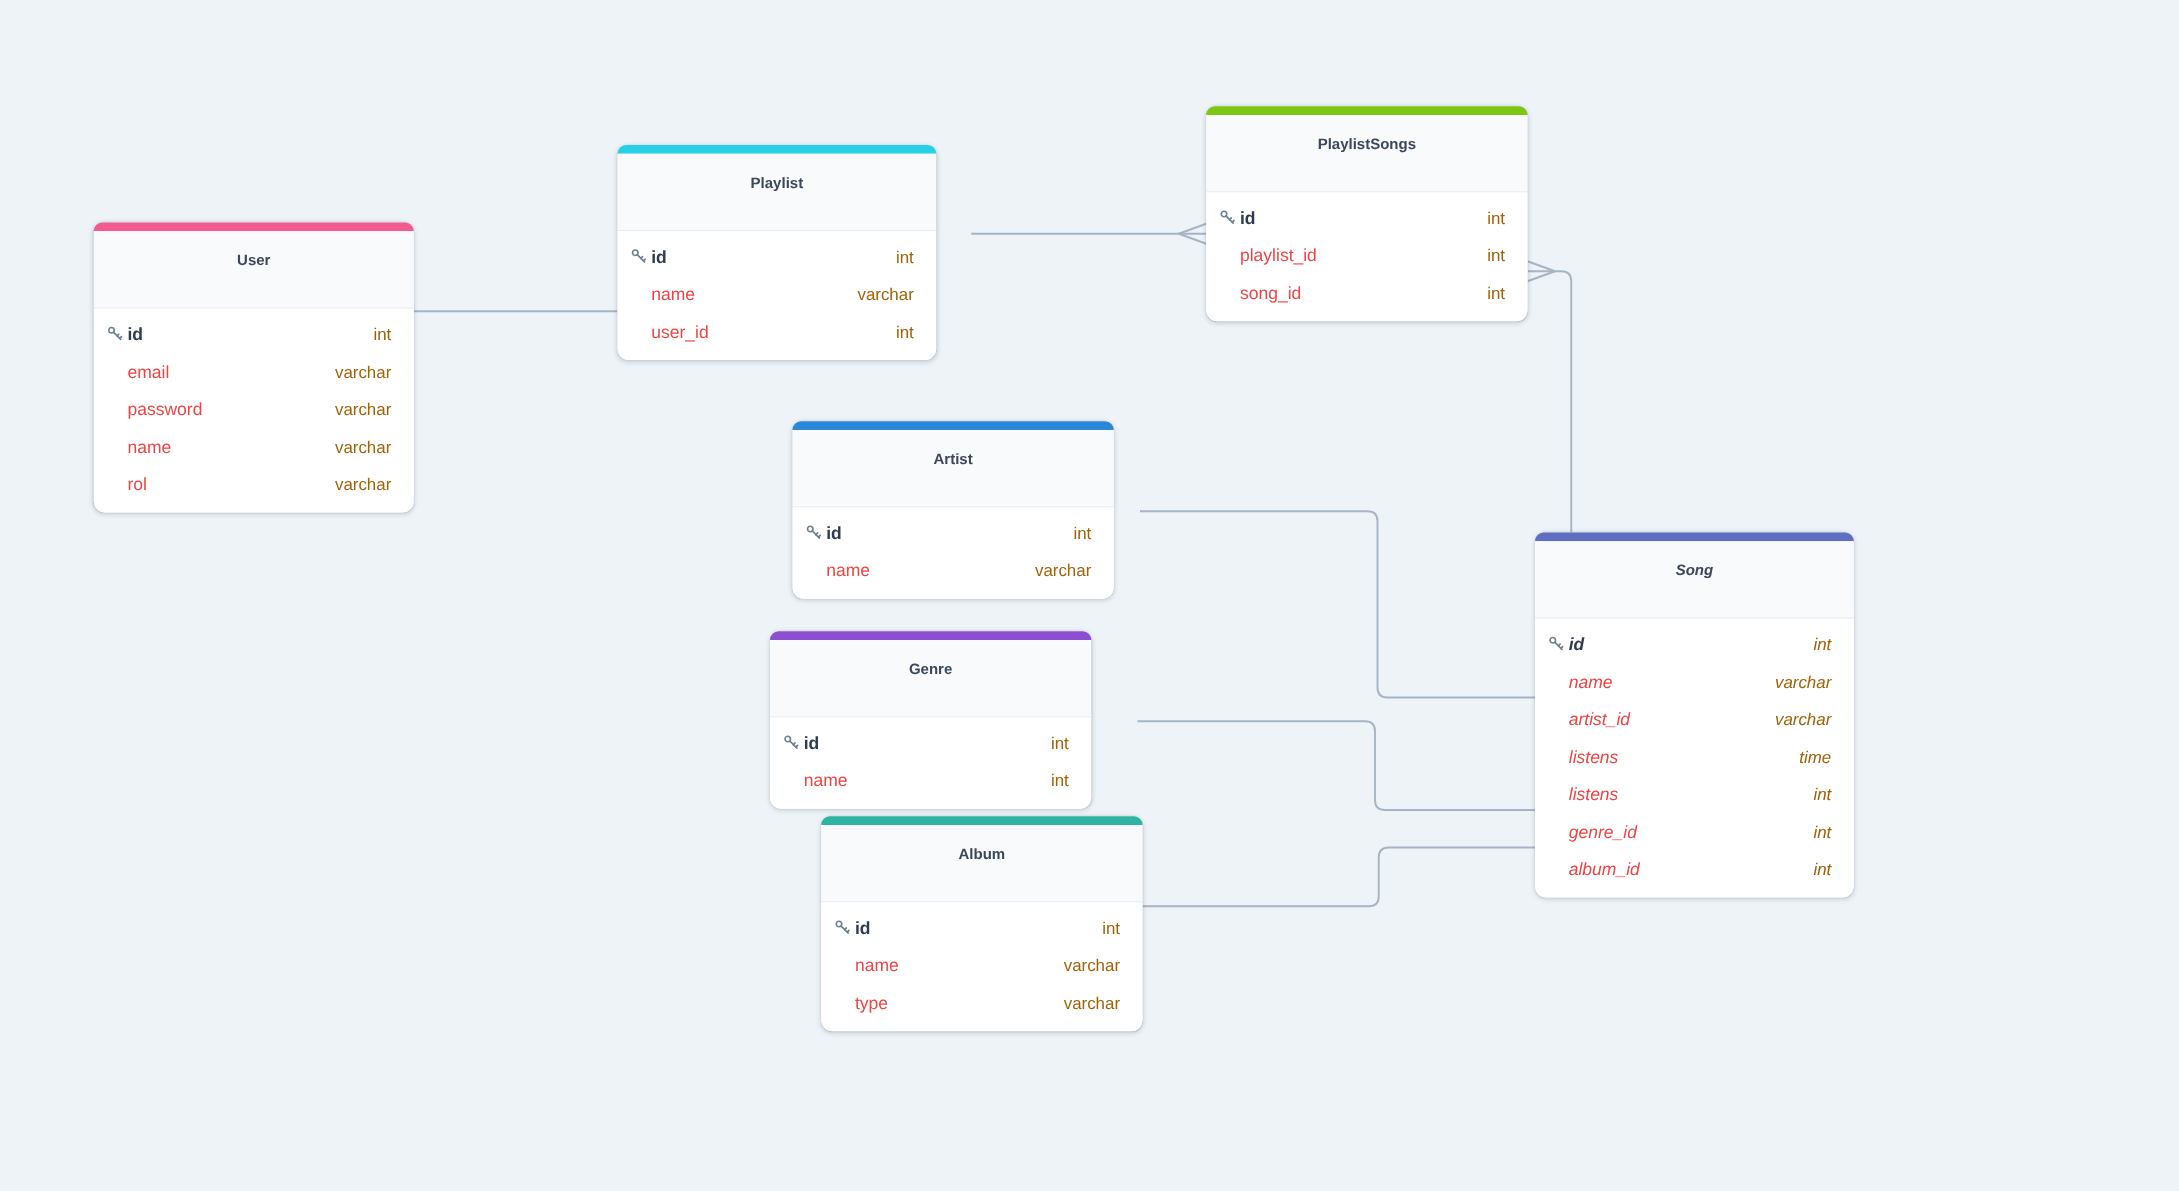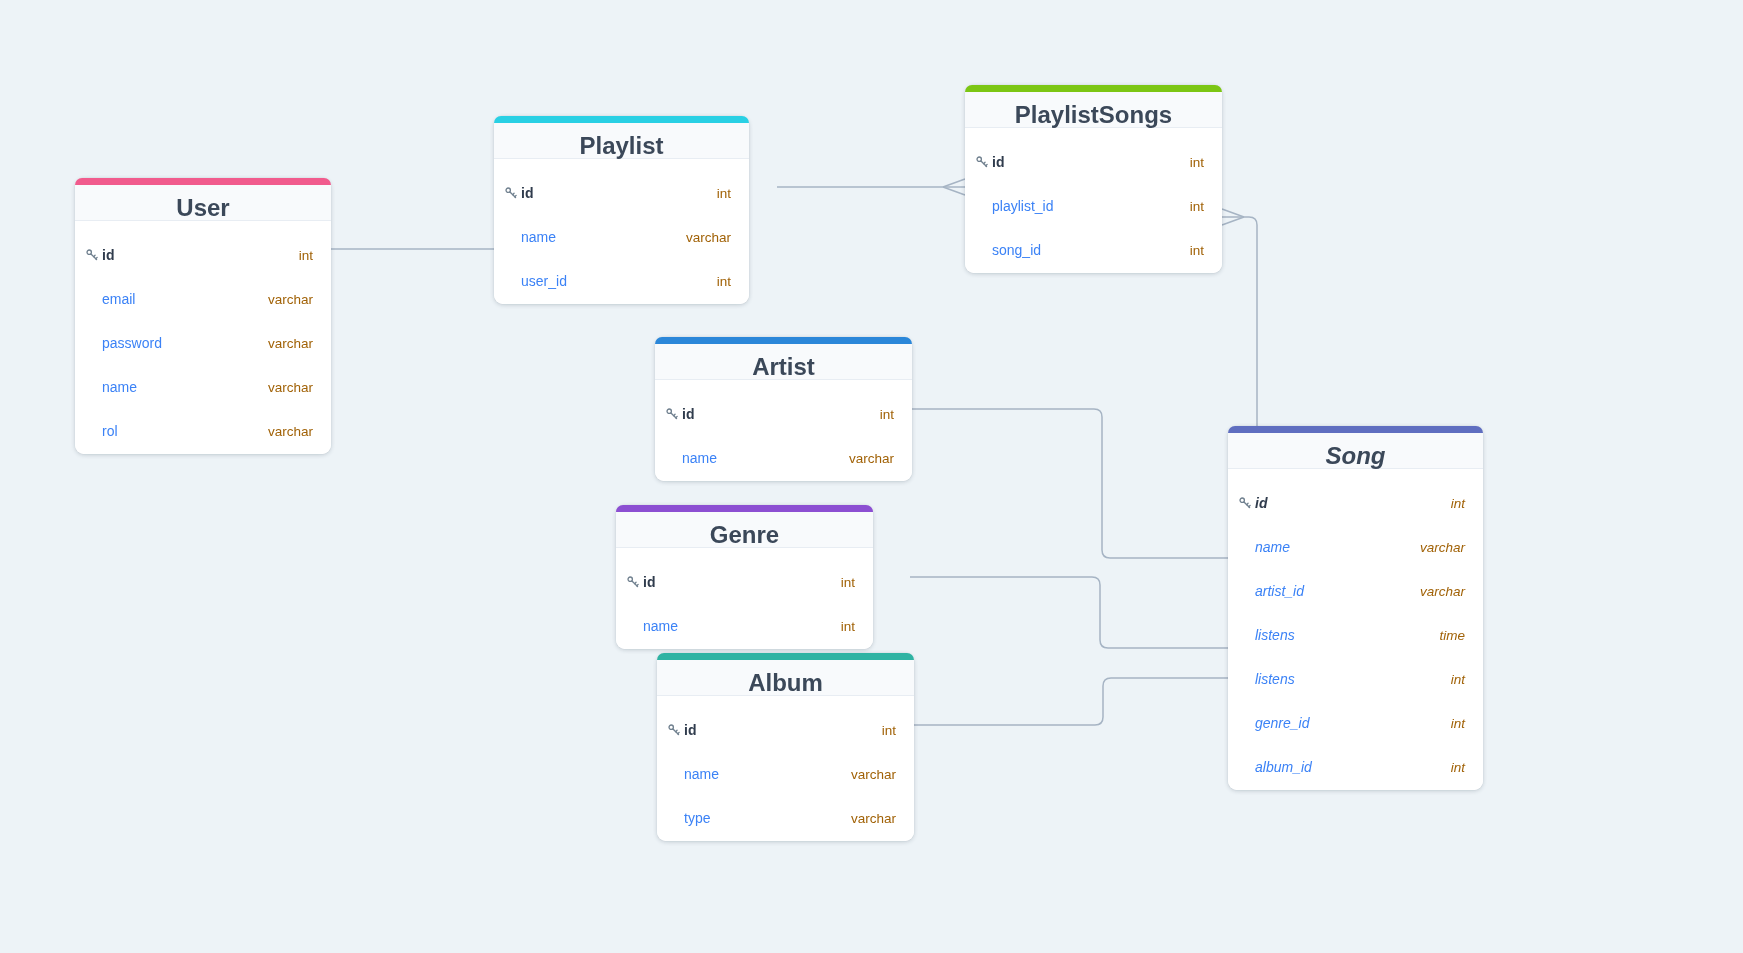--- a/index.html
+++ b/index.html
@@ -22,42 +22,41 @@
     background:#ffffff;
     border-radius:9px;
     box-shadow:0 1px 4px rgba(44,62,80,.22), 0 0 1px rgba(44,62,80,.18);
   }
   .accent{
     height:7px;
     border-radius:9px 9px 0 0;
     background:#999;
   }
   .etitle{
-    height:36px;
+    height:62px;
     line-height:46px;
     text-align:center;
-    font-size:24px;
+    font-size:12px;
     font-weight:600;
     color:#3b4859;
     background:#f8fafc;
     border-bottom:1px solid #e8edf3;
     border-radius:0;
   }
   .fields{padding:5px 0 8px 0;border-radius:0 0 9px 9px;background:#fff;}
   .field{
     height:30px;
     display:flex;
     align-items:center;
     padding:0 18px 0 10px;
     font-size:14px;
-    margin-top:14px;
   }
   .field .kicon{width:17px;display:inline-flex;align-items:center;flex:0 0 17px;}
   .field.plain{padding-left:27px;}
-  .fname{color:#3b82f6;}
+  .fname{color:#ef4444;}
   .field.pk .fname{color:#303c4d;font-weight:700;}
   .ftype{margin-left:auto;color:#a16207;font-size:13.5px;}
 </style>
 </head>
 <body>
 
 <div class="stage">
 
   <svg class="wires">
     <g>
@@ -174,21 +173,21 @@
         <span class="fname">playlist_id</span>
         <span class="ftype">int</span>
       </div>
       <div class="field plain">
         <span class="fname">song_id</span>
         <span class="ftype">int</span>
       </div>
     </div>
   </div>
 
-  <div class="entity" style="left:655px;top:337px;width:257px;">
+  <div class="entity" style="left:634px;top:337px;width:257px;">
     <div class="accent" style="background-color: rgb(43, 135, 217);"></div>
     <div class="etitle">Artist</div>
     <div class="fields">
       <div class="field pk">
         <span class="kicon">
           <svg width="14" height="14" viewBox="0 0 16 16">
               <g fill="none" stroke="#70808f" stroke-width="1.5" stroke-linecap="round">
                 <circle cx="4.8" cy="4.8" r="2.5"></circle>
                 <path d="M6.8 6.8 L13.2 13.2"></path>
                 <path d="M9.9 9.9 L11.5 8.3"></path>

